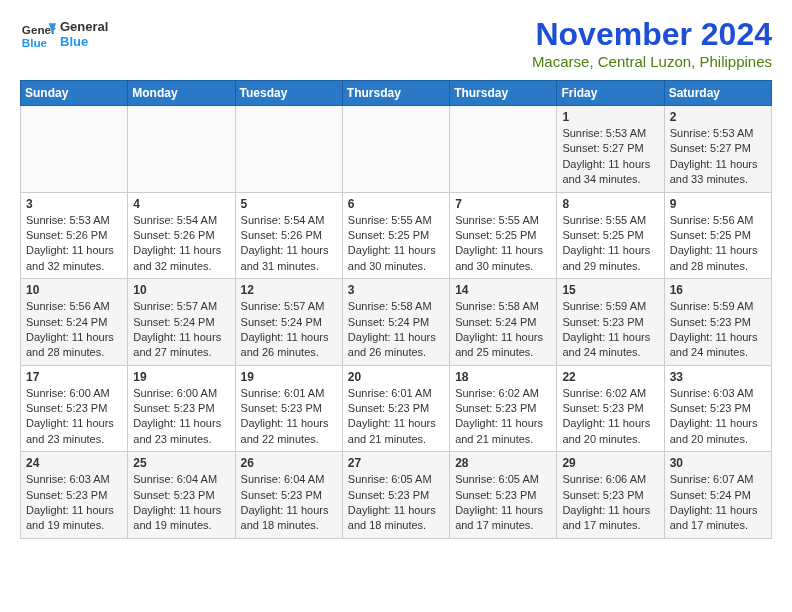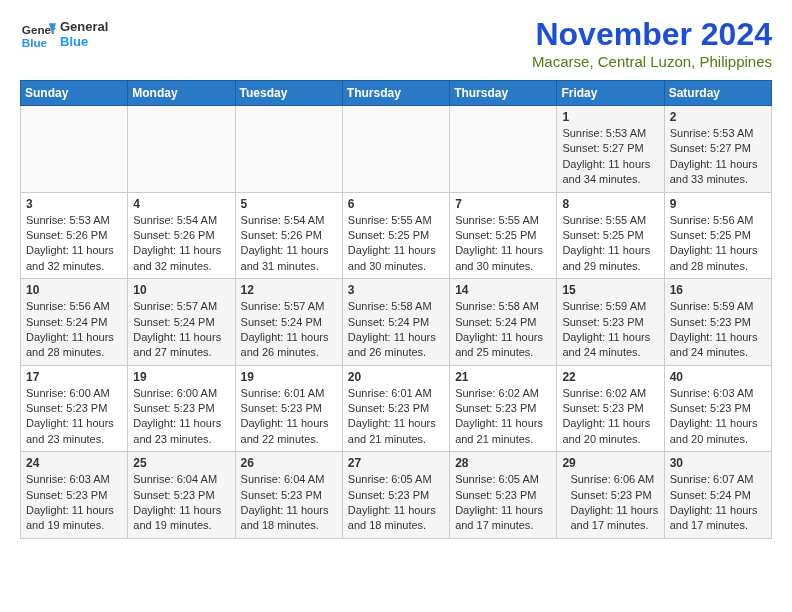--- a/index.html
+++ b/index.html
@@ -261,35 +261,35 @@
 and 22 minutes.</div>
         </td>
         <td>
           <span class="day-number">20</span>
           <div class="day-info" style="white-space: pre-line;">Sunrise: 6:01 AM
 Sunset: 5:23 PM
 Daylight: 11 hours
 and 21 minutes.</div>
         </td>
         <td>
-          <span class="day-number">21</span>
+          <span class="day-number">18</span>
           <div class="day-info" style="white-space: pre-line;">Sunrise: 6:02 AM
 Sunset: 5:23 PM
 Daylight: 11 hours
 and 21 minutes.</div>
         </td>
         <td>
           <span class="day-number">22</span>
           <div class="day-info" style="white-space: pre-line;">Sunrise: 6:02 AM
 Sunset: 5:23 PM
 Daylight: 11 hours
 and 20 minutes.</div>
         </td>
         <td>
-          <span class="day-number">40</span>
+          <span class="day-number">33</span>
           <div class="day-info" style="white-space: pre-line;">Sunrise: 6:03 AM
 Sunset: 5:23 PM
 Daylight: 11 hours
 and 20 minutes.</div>
         </td>
       </tr>
       <tr>
         <td>
           <span class="day-number">24</span>
           <div class="day-info" style="white-space: pre-line;">Sunrise: 6:03 AM
@@ -320,21 +320,21 @@
         </td>
         <td>
           <span class="day-number">28</span>
           <div class="day-info" style="white-space: pre-line;">Sunrise: 6:05 AM
 Sunset: 5:23 PM
 Daylight: 11 hours
 and 17 minutes.</div>
         </td>
         <td>
           <span class="day-number">29</span>
-          <div class="day-info" style="white-space: pre-line; margin-left: 8px;">Sunrise: 6:06 AM
+          <div class="day-info" style="white-space: pre-line;">Sunrise: 6:06 AM
 Sunset: 5:23 PM
 Daylight: 11 hours
 and 17 minutes.</div>
         </td>
         <td>
           <span class="day-number">30</span>
           <div class="day-info" style="white-space: pre-line;">Sunrise: 6:07 AM
 Sunset: 5:24 PM
 Daylight: 11 hours
 and 17 minutes.</div>

